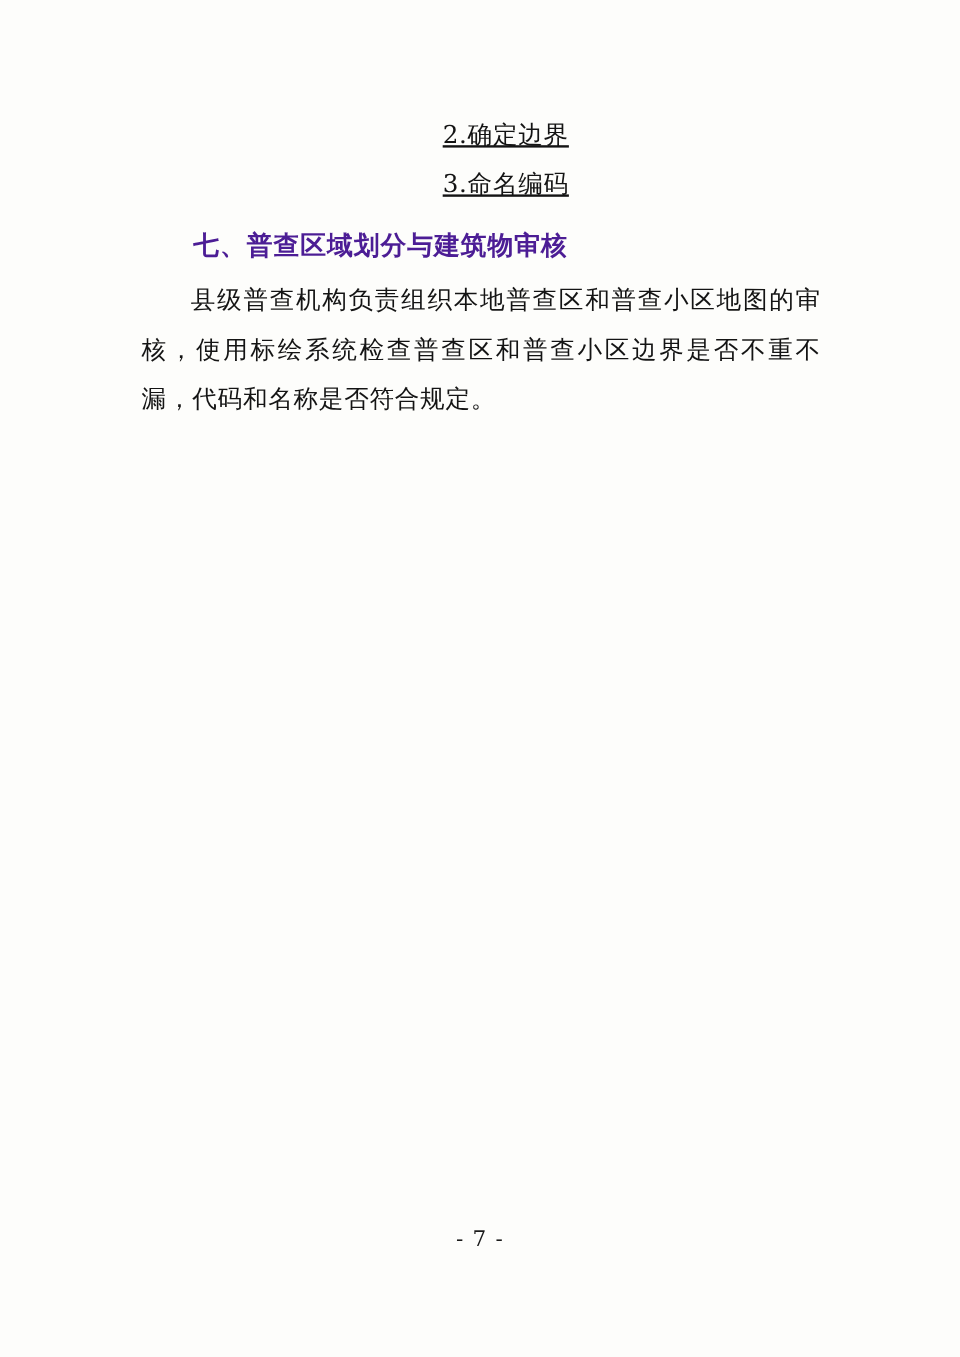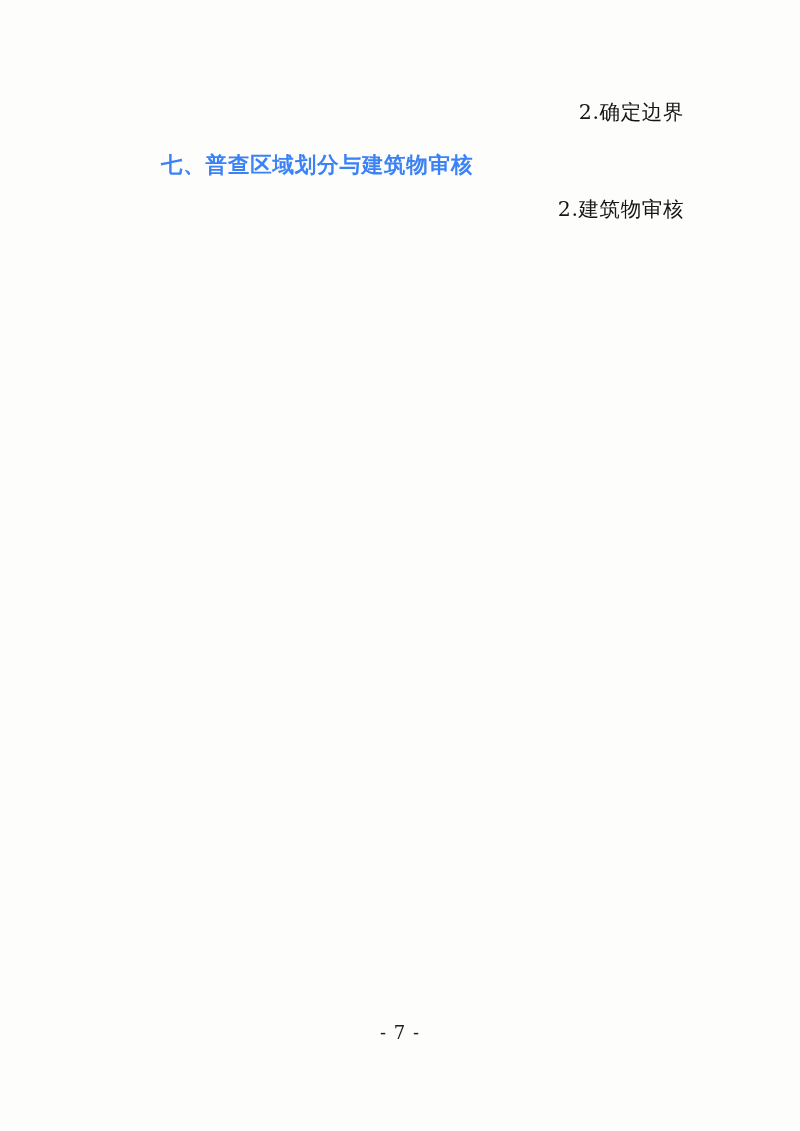--- a/index.html
+++ b/index.html
@@ -34,30 +34,31 @@
     line-height: 41px;
     letter-spacing: 0.6px;
     text-align: justify;
     text-justify: inter-ideograph;
     margin: 0 0 0 0;
     text-indent: 2em;
     color: #141414;
     font-family: "DejaVu Serif", "Liberation Serif", serif;
   }
   .para.tight {
-    text-align: right;
+    text-align: center;
+    text-decoration: underline;
   }
   .heading {
     font-size: 21.5px;
     line-height: 44px;
     font-weight: bold;
     letter-spacing: 0.8px;
     text-indent: 2em;
     margin: 10px 0 2px 0;
-    color: #3b82f6;
+    color: #4c1d95;
   }
   .footer {
     position: absolute;
     left: 0;
     top: 1022px;
     width: 800px;
     text-align: center;
     font-size: 18px;
     letter-spacing: 1px;
     color: #1a1a1a;
@@ -65,25 +66,26 @@
 </style>
 </head>
 <body>
 
 <div class="page">
   <div class="content">
 
     <p class="para tight">2.确定边界</p>
 
 
+    <p class="para tight">3.命名编码</p>
 
 
     <h2 class="heading">七、普查区域划分与建筑物审核</h2>
 
 
+    <p class="para">县级普查机构负责组织本地普查区和普查小区地图的审核，使用标绘系统检查普查区和普查小区边界是否不重不漏，代码和名称是否符合规定。</p>
 
-    <p class="para tight">2.建筑物审核</p>
 
 
   </div>
 
   <div class="footer">- 7 -</div>
 </div>
 
 </body></html>

